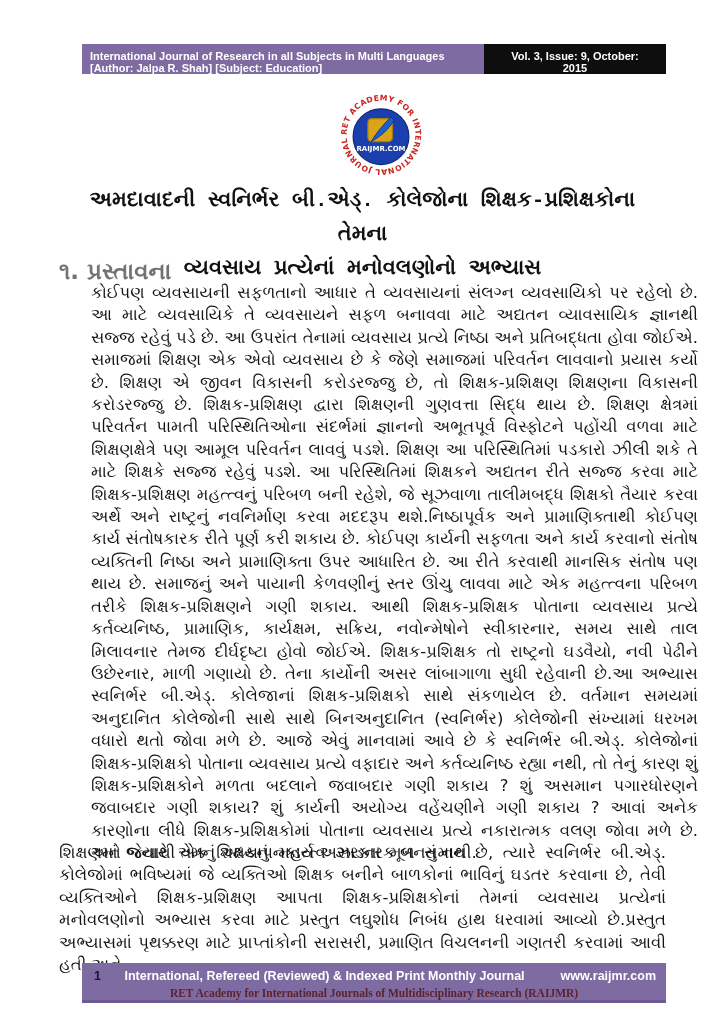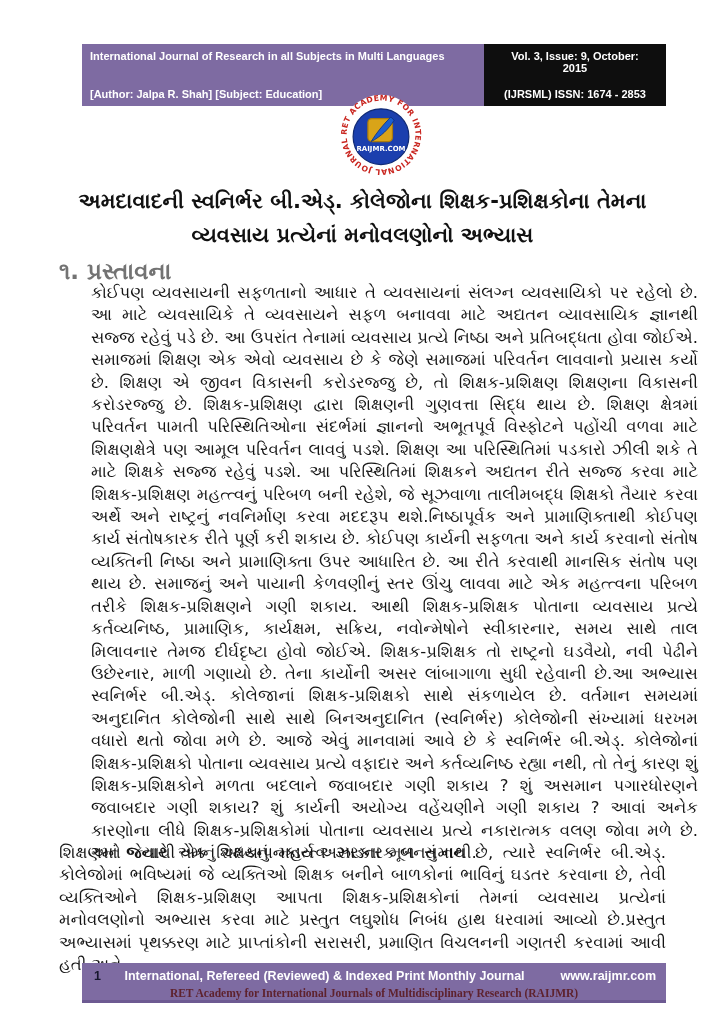--- a/index.html
+++ b/index.html
@@ -11,21 +11,21 @@
   .page{
     position:relative;
     width:724px;height:1024px;
     background:#ffffff;
     overflow:hidden;
     font-family:"DejaVu Sans","Liberation Sans",sans-serif;
     color:#1a1a1a;
   }
   
   .hdr{
-    position:absolute;left:82px;top:44px;width:584px;height:62px;
+    position:absolute;left:82px;top:44px;width:584px;height:30px;
     display:flex;
   }
   .hdr-left{
     background:var(--purple);
     flex:1 1 auto;
     color:#ffffff;
     font-family:"Liberation Sans",sans-serif;
     font-weight:bold;font-size:11px;
     display:flex;flex-direction:column;justify-content:space-between;
     padding:6px 4px 6px 8px;box-sizing:border-box;
@@ -42,21 +42,21 @@
   }
   
   .logo{
     position:absolute;left:340px;top:94px;width:82px;height:82px;
   }
   
   .title{
     position:absolute;left:59px;top:184px;width:607px;
     margin:0;
     text-align:center;
-    font-size:21px;line-height:34px;font-weight:bold;color:#111;
+    font-size:21px;line-height:34px;font-weight:bold;color:#111;font-family:Liberation Mono, monospace;
   }
   
   .sec-head{
     position:absolute;left:59px;top:258px;width:607px;
     margin:0;
     font-size:23px;font-weight:bold;color:#737373;
   }
   
   .para{
     position:absolute;left:59px;width:607px;

